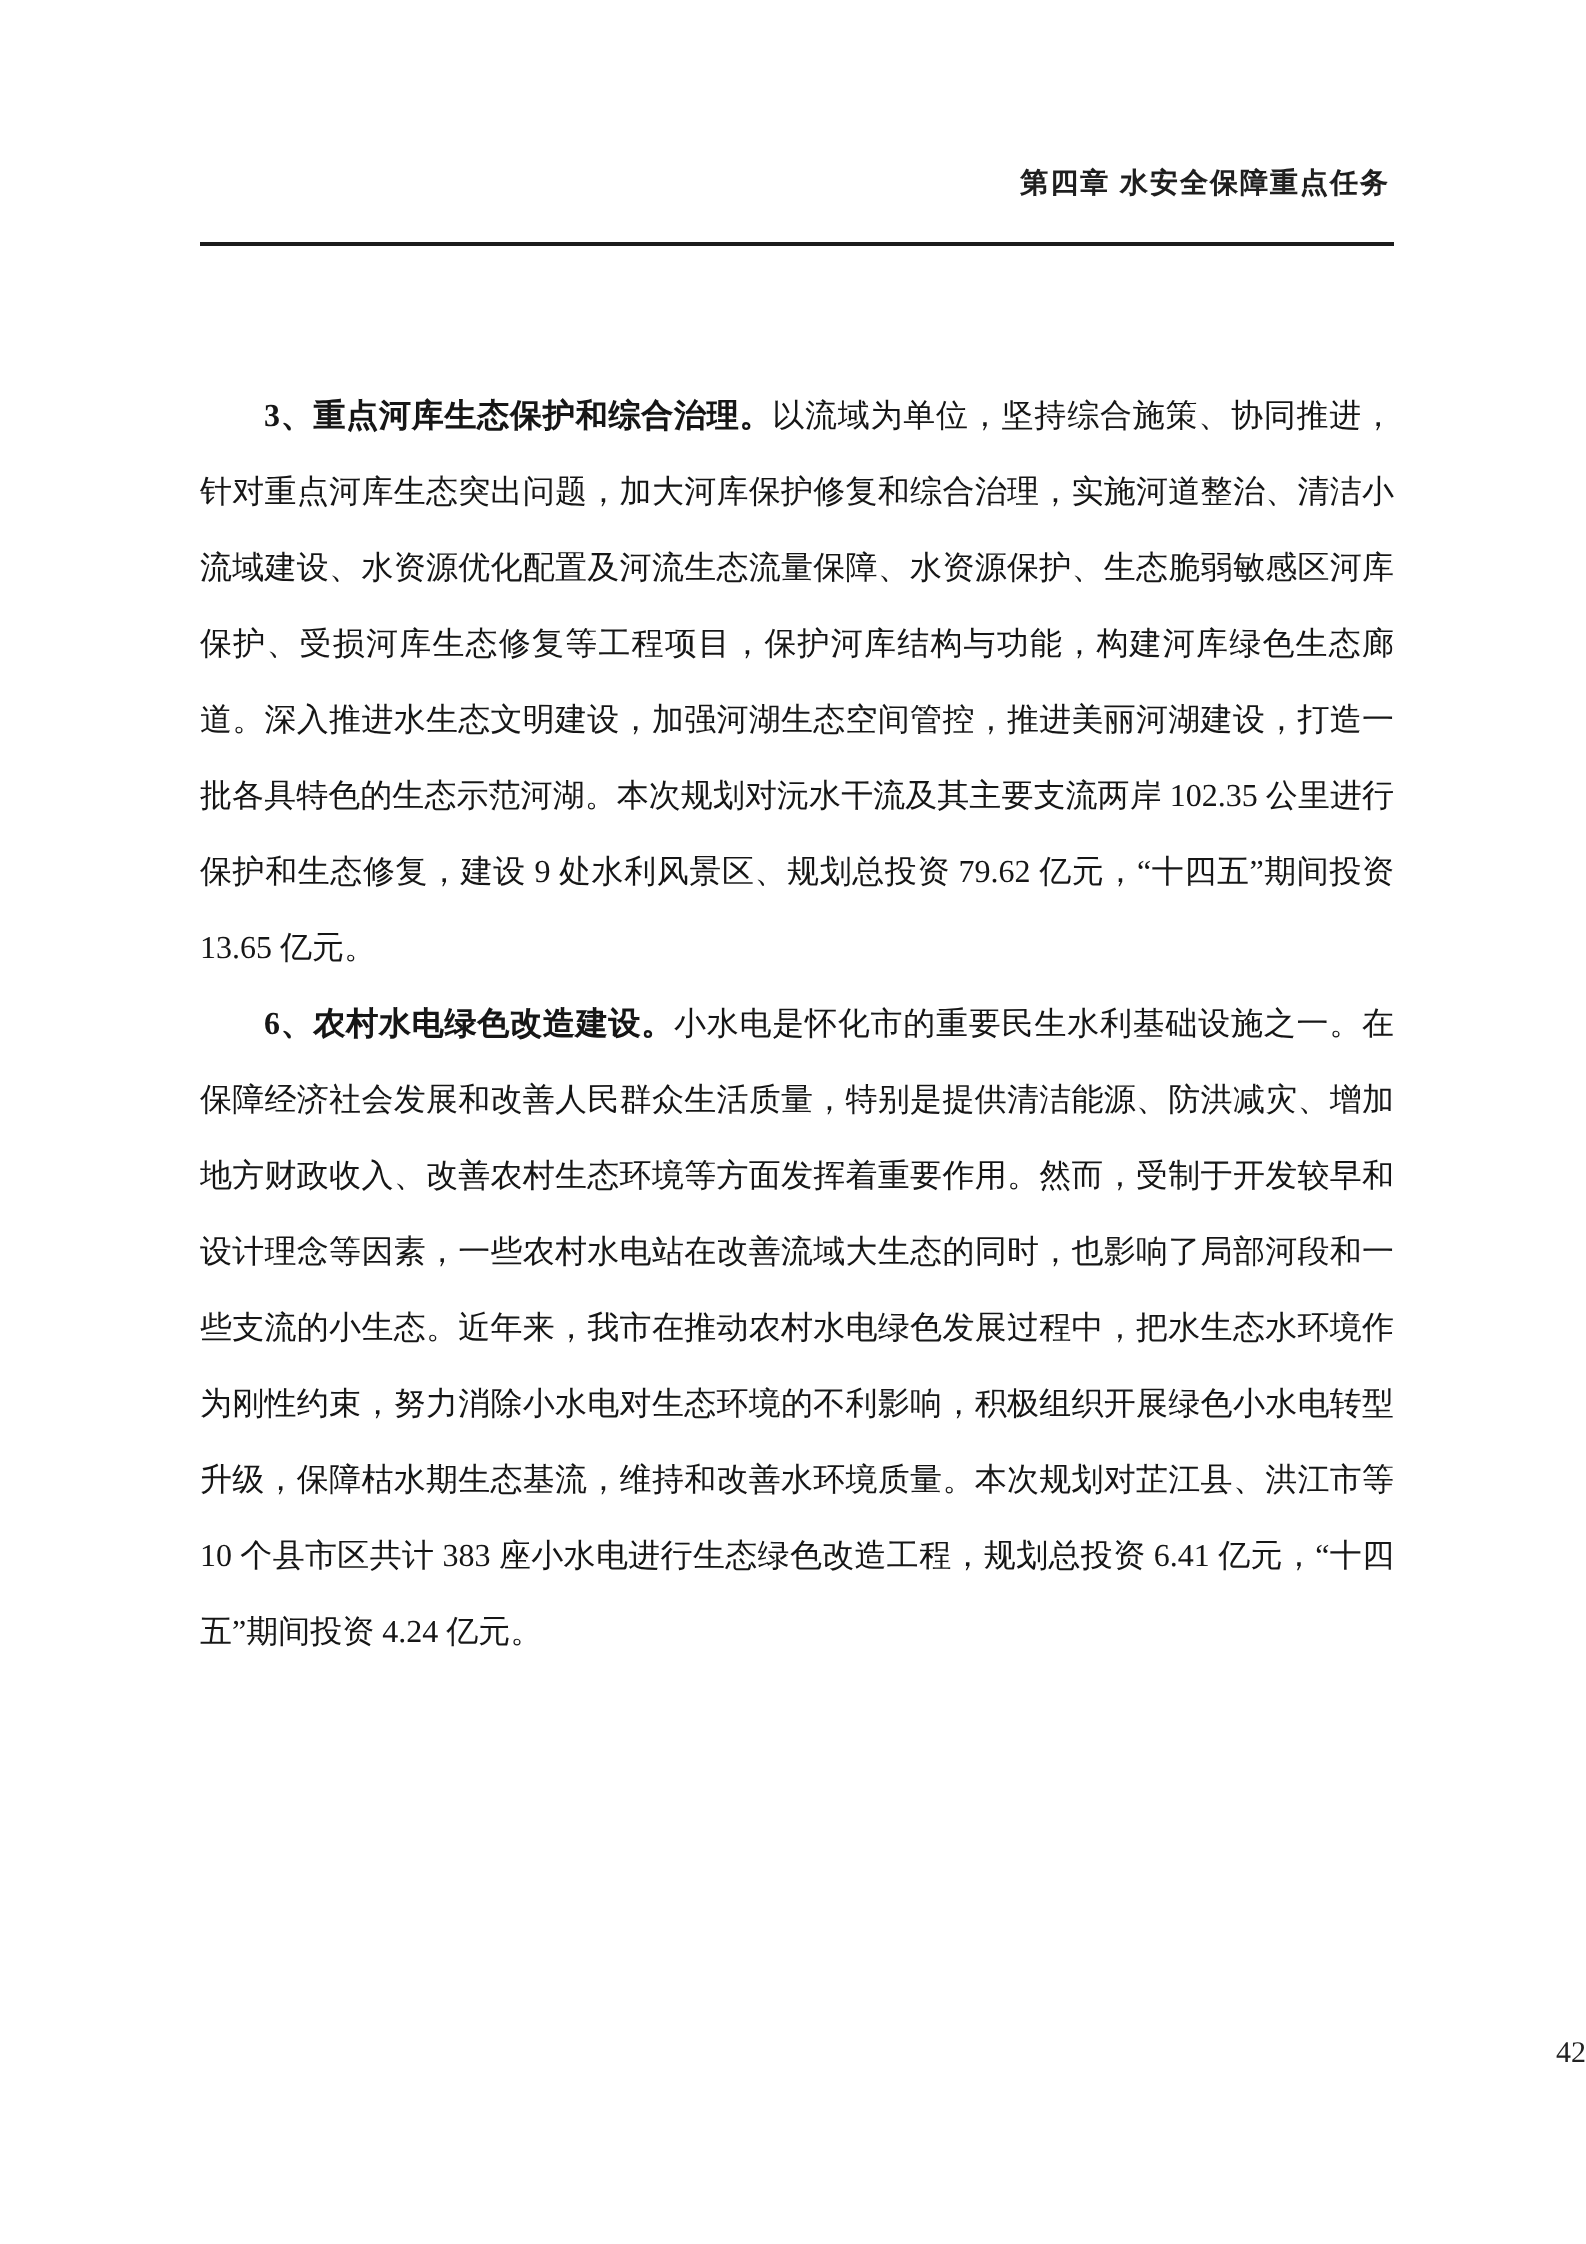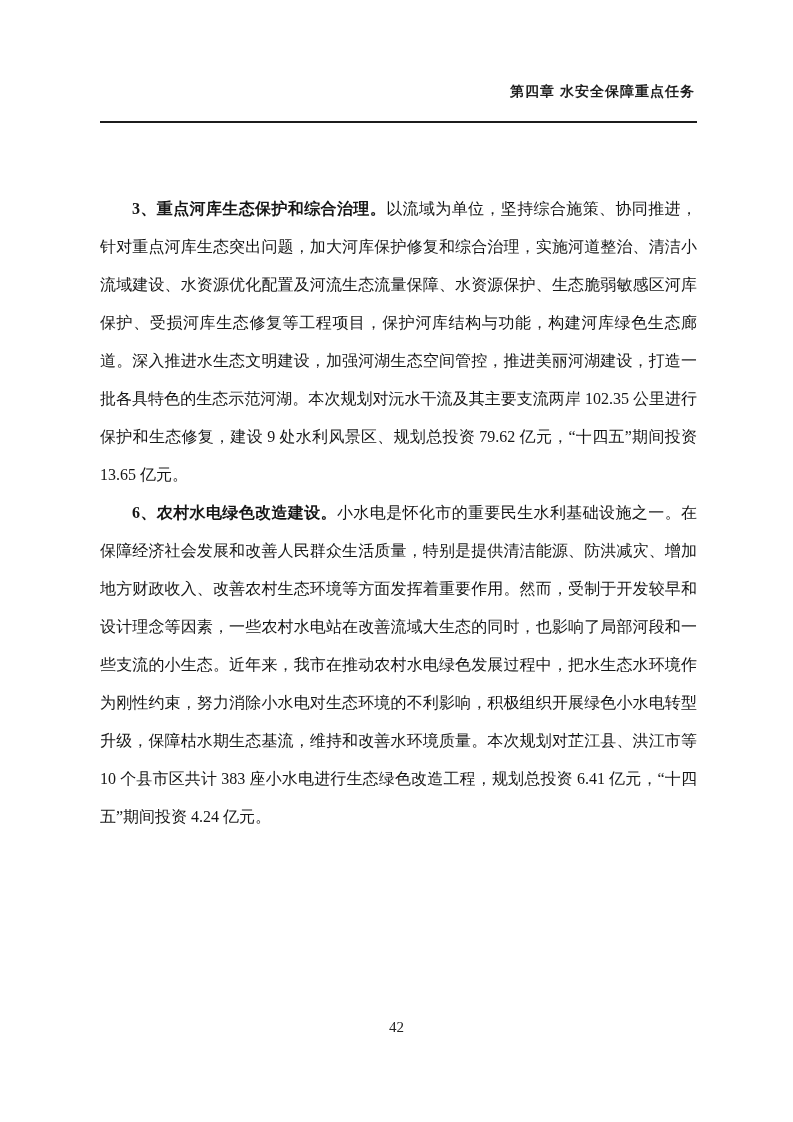--- a/index.html
+++ b/index.html
@@ -54,21 +54,21 @@
     margin: 0;
   }
   .para-lead {
     font-weight: bold;
   }
   .page-footer {
     position: absolute;
     top: 1019px;
     left: 0;
     width: 793px;
-    text-align: center;
+    text-align: right;
     font-size: 15px;
     color: #222222;
   }
 </style>
 </head>
 <body>
 
 <div class="page">
 
   <div class="running-header">第四章 水安全保障重点任务</div>

